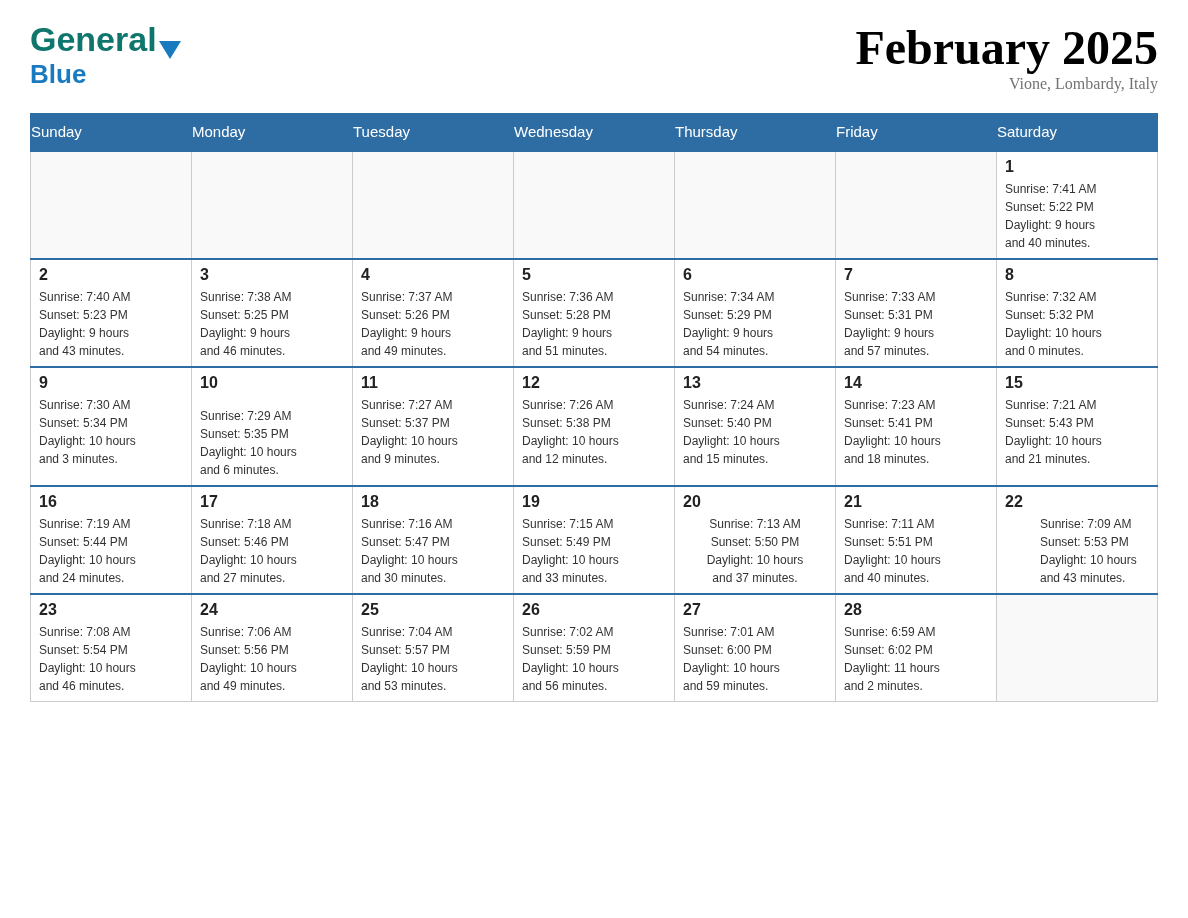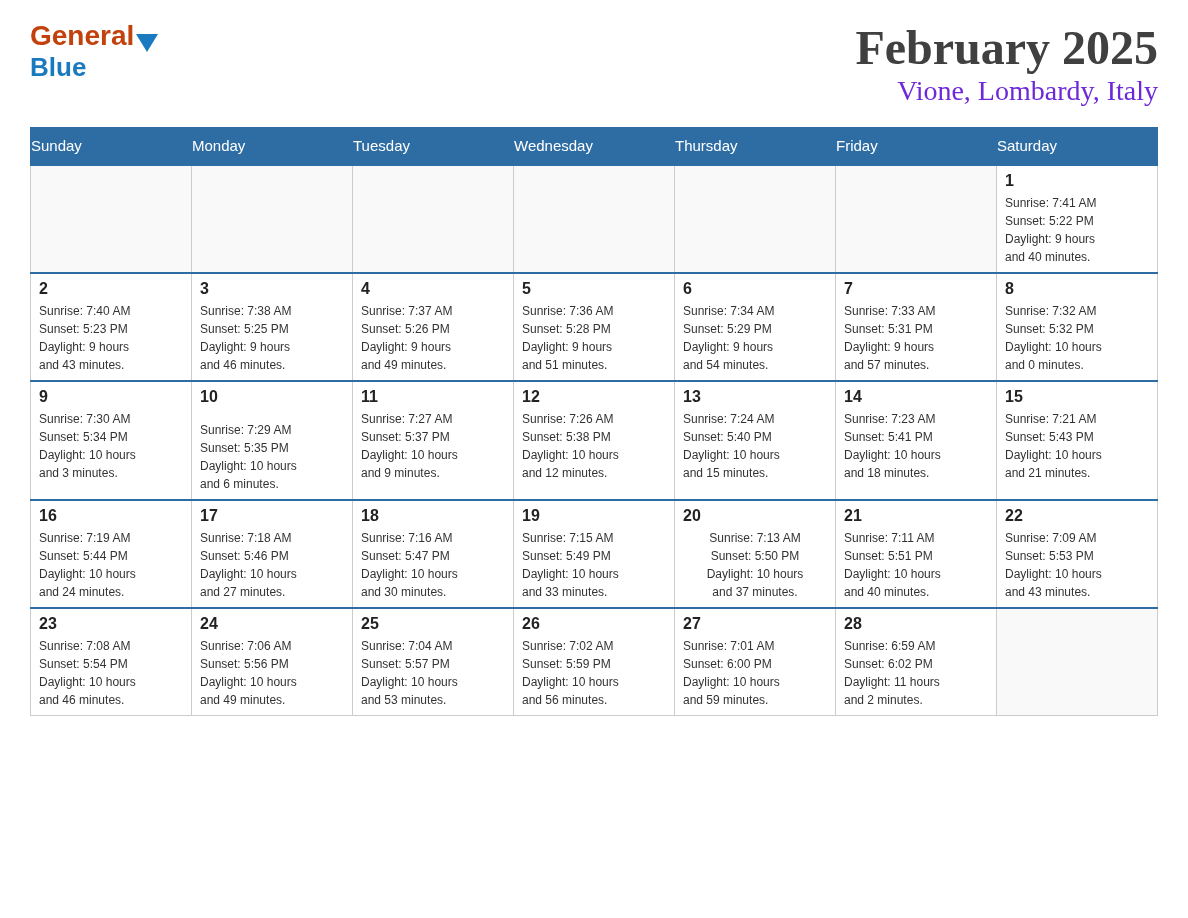--- a/index.html
+++ b/index.html
@@ -15,46 +15,46 @@
       justify-content: space-between;
       align-items: flex-start;
       margin-bottom: 20px;
     }
     .logo {
       display: flex;
       align-items: center;
       gap: 0px;
     }
     .logo-text-general {
-      font-size: 28px;
+      font-size: 34px;
       font-weight: bold;
-      color: #c2410c;
+      color: #0f766e;
     }
     .logo-text-blue {
       font-size: 26px;
       font-weight: bold;
       color: #1a7abf;
     }
     .logo-wrapper {
       display: flex;
       flex-direction: column;
     }
     .logo-row1 { display: flex; align-items: flex-end; }
     .title-section {
       text-align: right;
     }
     .month-title {
       font-size: 48px;
       font-weight: bold;
-      color: #404040;
+      color: #000000;
       font-family: Georgia, serif;
     }
     .location {
-      font-size: 28px;
-      color: #6d28d9;
+      font-size: 16px;
+      color: #737373;
       font-family: Georgia, serif;
     }
     .calendar {
       width: 100%;
       border-collapse: collapse;
     }
     .calendar th {
       background-color: #2e6da4;
       color: #fff;
       padding: 10px 0;
@@ -287,21 +287,21 @@
         </td>
         <td>
           <span class="day-number">21</span>
           <div class="day-info" style="white-space: pre-line;">Sunrise: 7:11 AM
 Sunset: 5:51 PM
 Daylight: 10 hours
 and 40 minutes.</div>
         </td>
         <td>
           <span class="day-number">22</span>
-          <div class="day-info" style="white-space: pre-line;">Sunrise: 7:09 AM
+          <div class="day-info" style="white-space: pre-line; margin-left: 35px;">Sunrise: 7:09 AM
 Sunset: 5:53 PM
 Daylight: 10 hours
 and 43 minutes.</div>
         </td>
       </tr>
       <tr>
         <td>
           <span class="day-number">23</span>
           <div class="day-info" style="white-space: pre-line;">Sunrise: 7:08 AM
 Sunset: 5:54 PM

